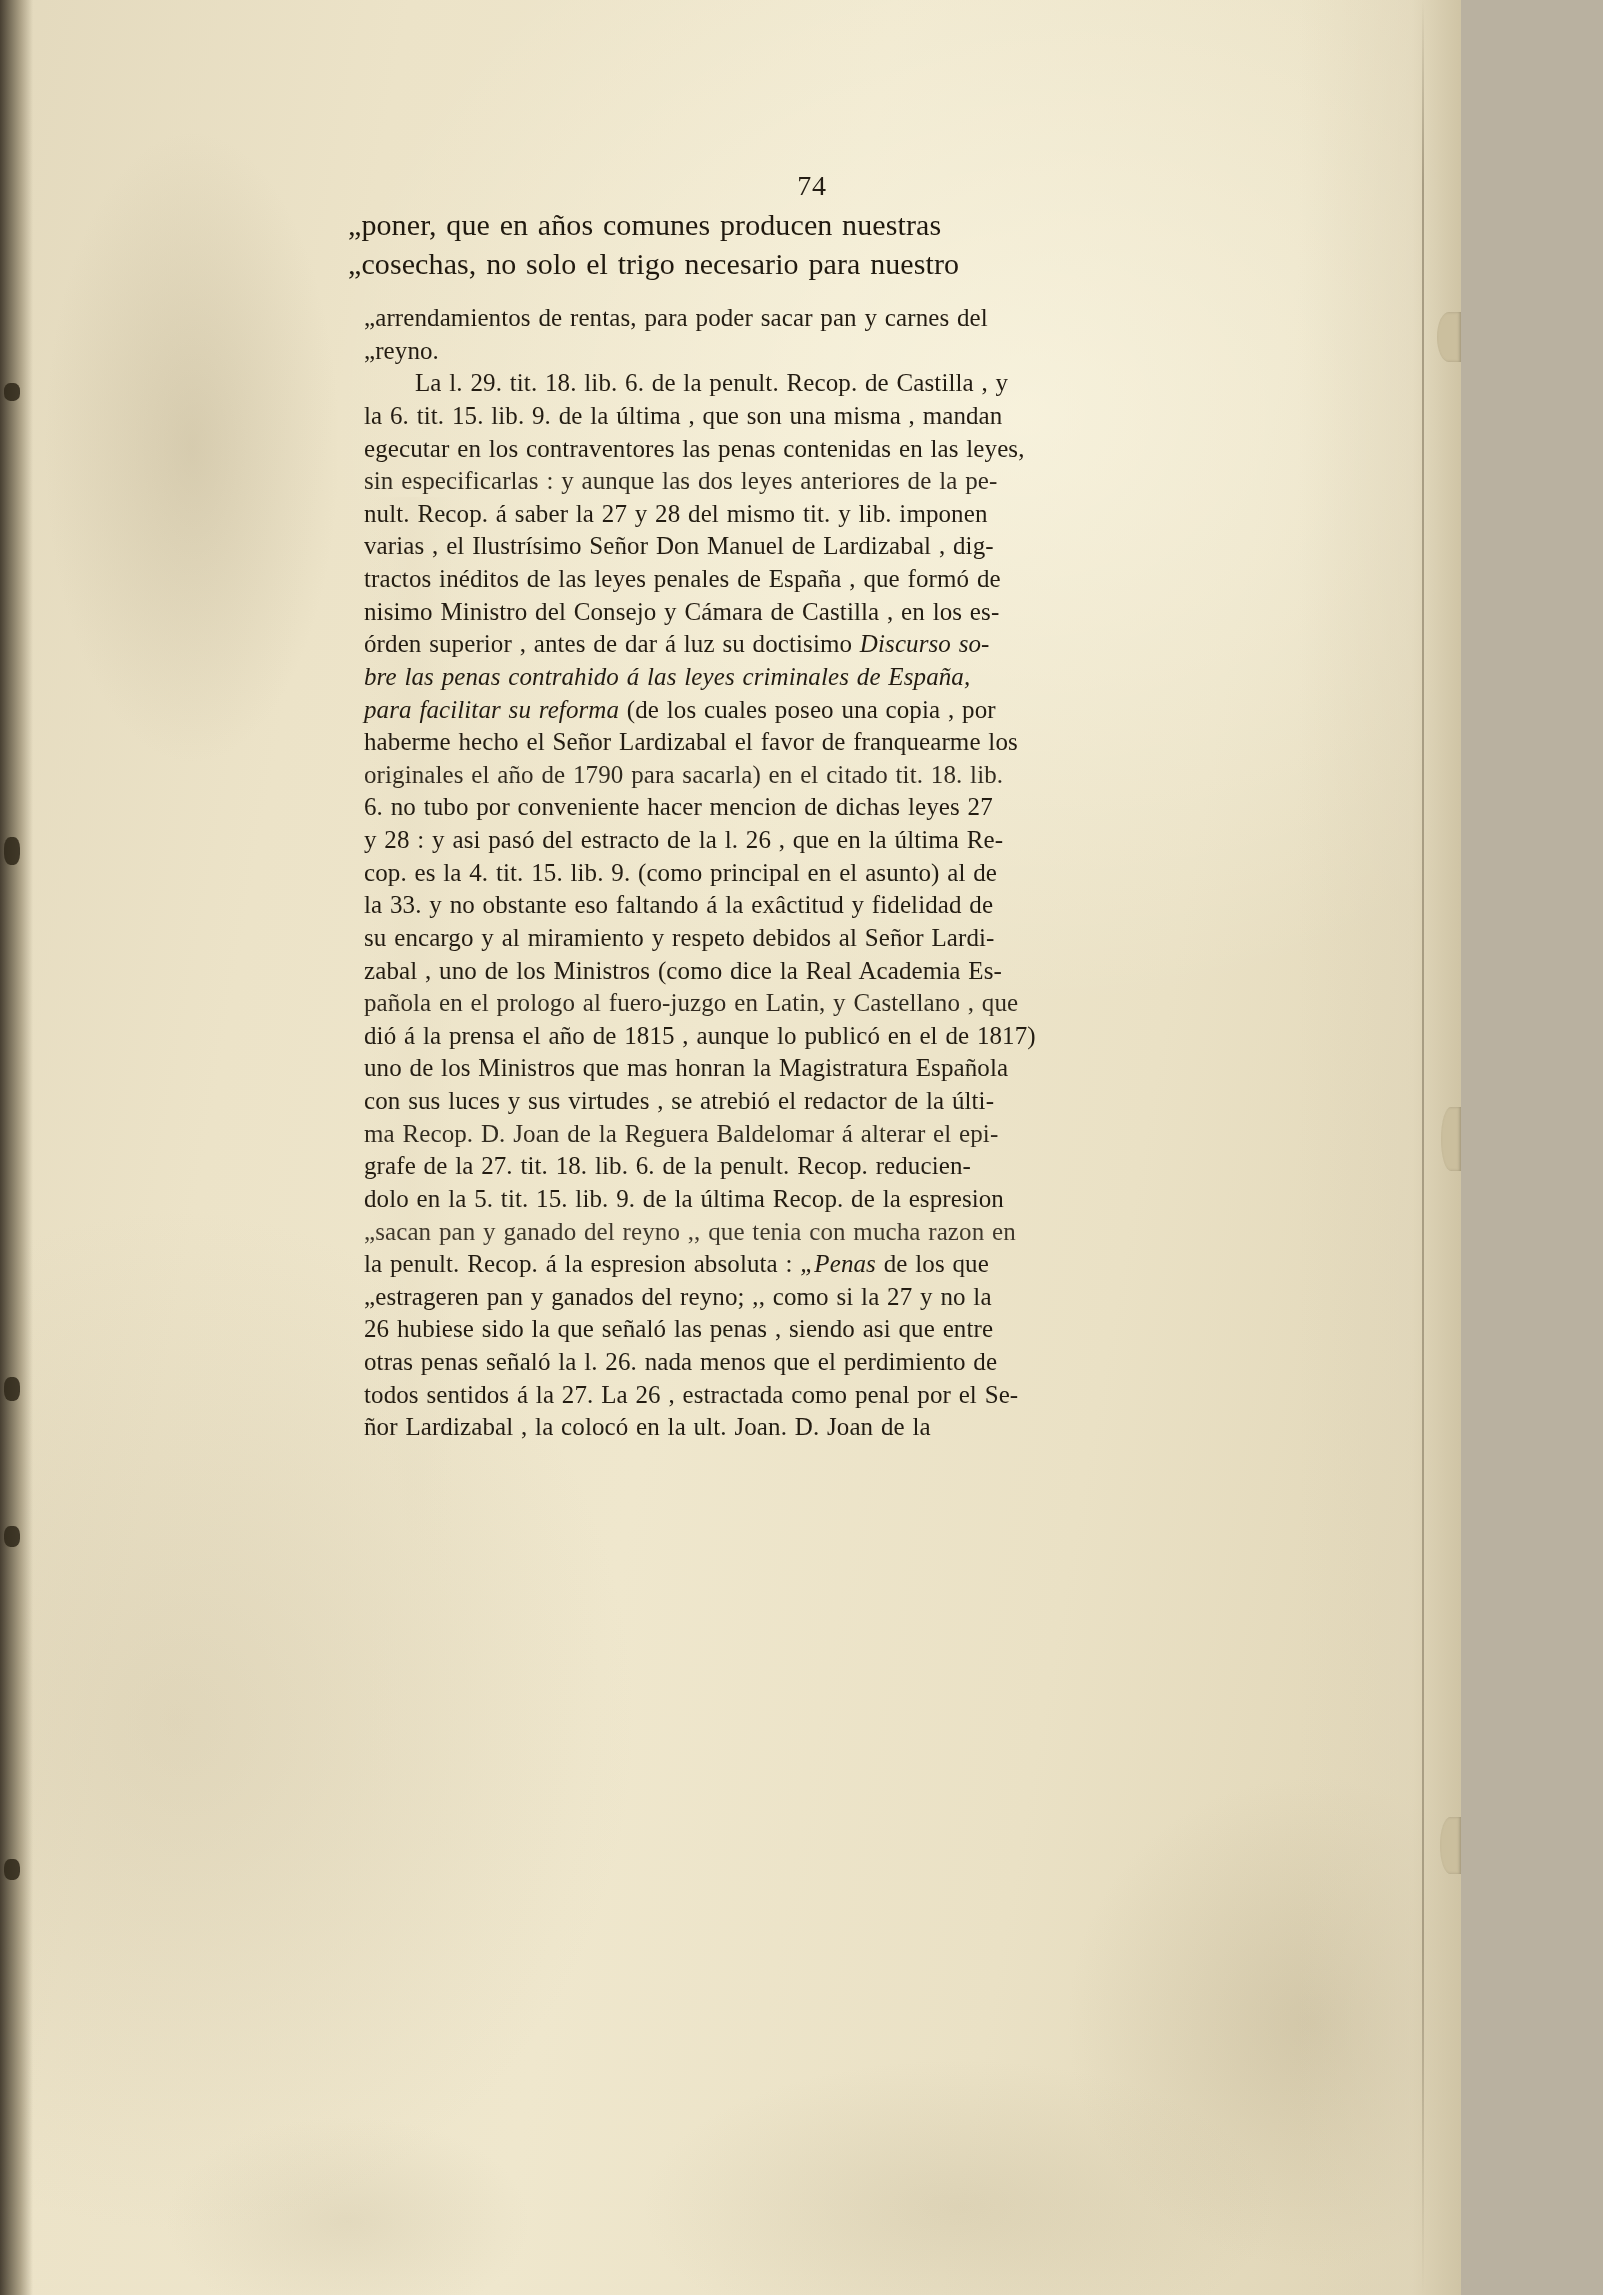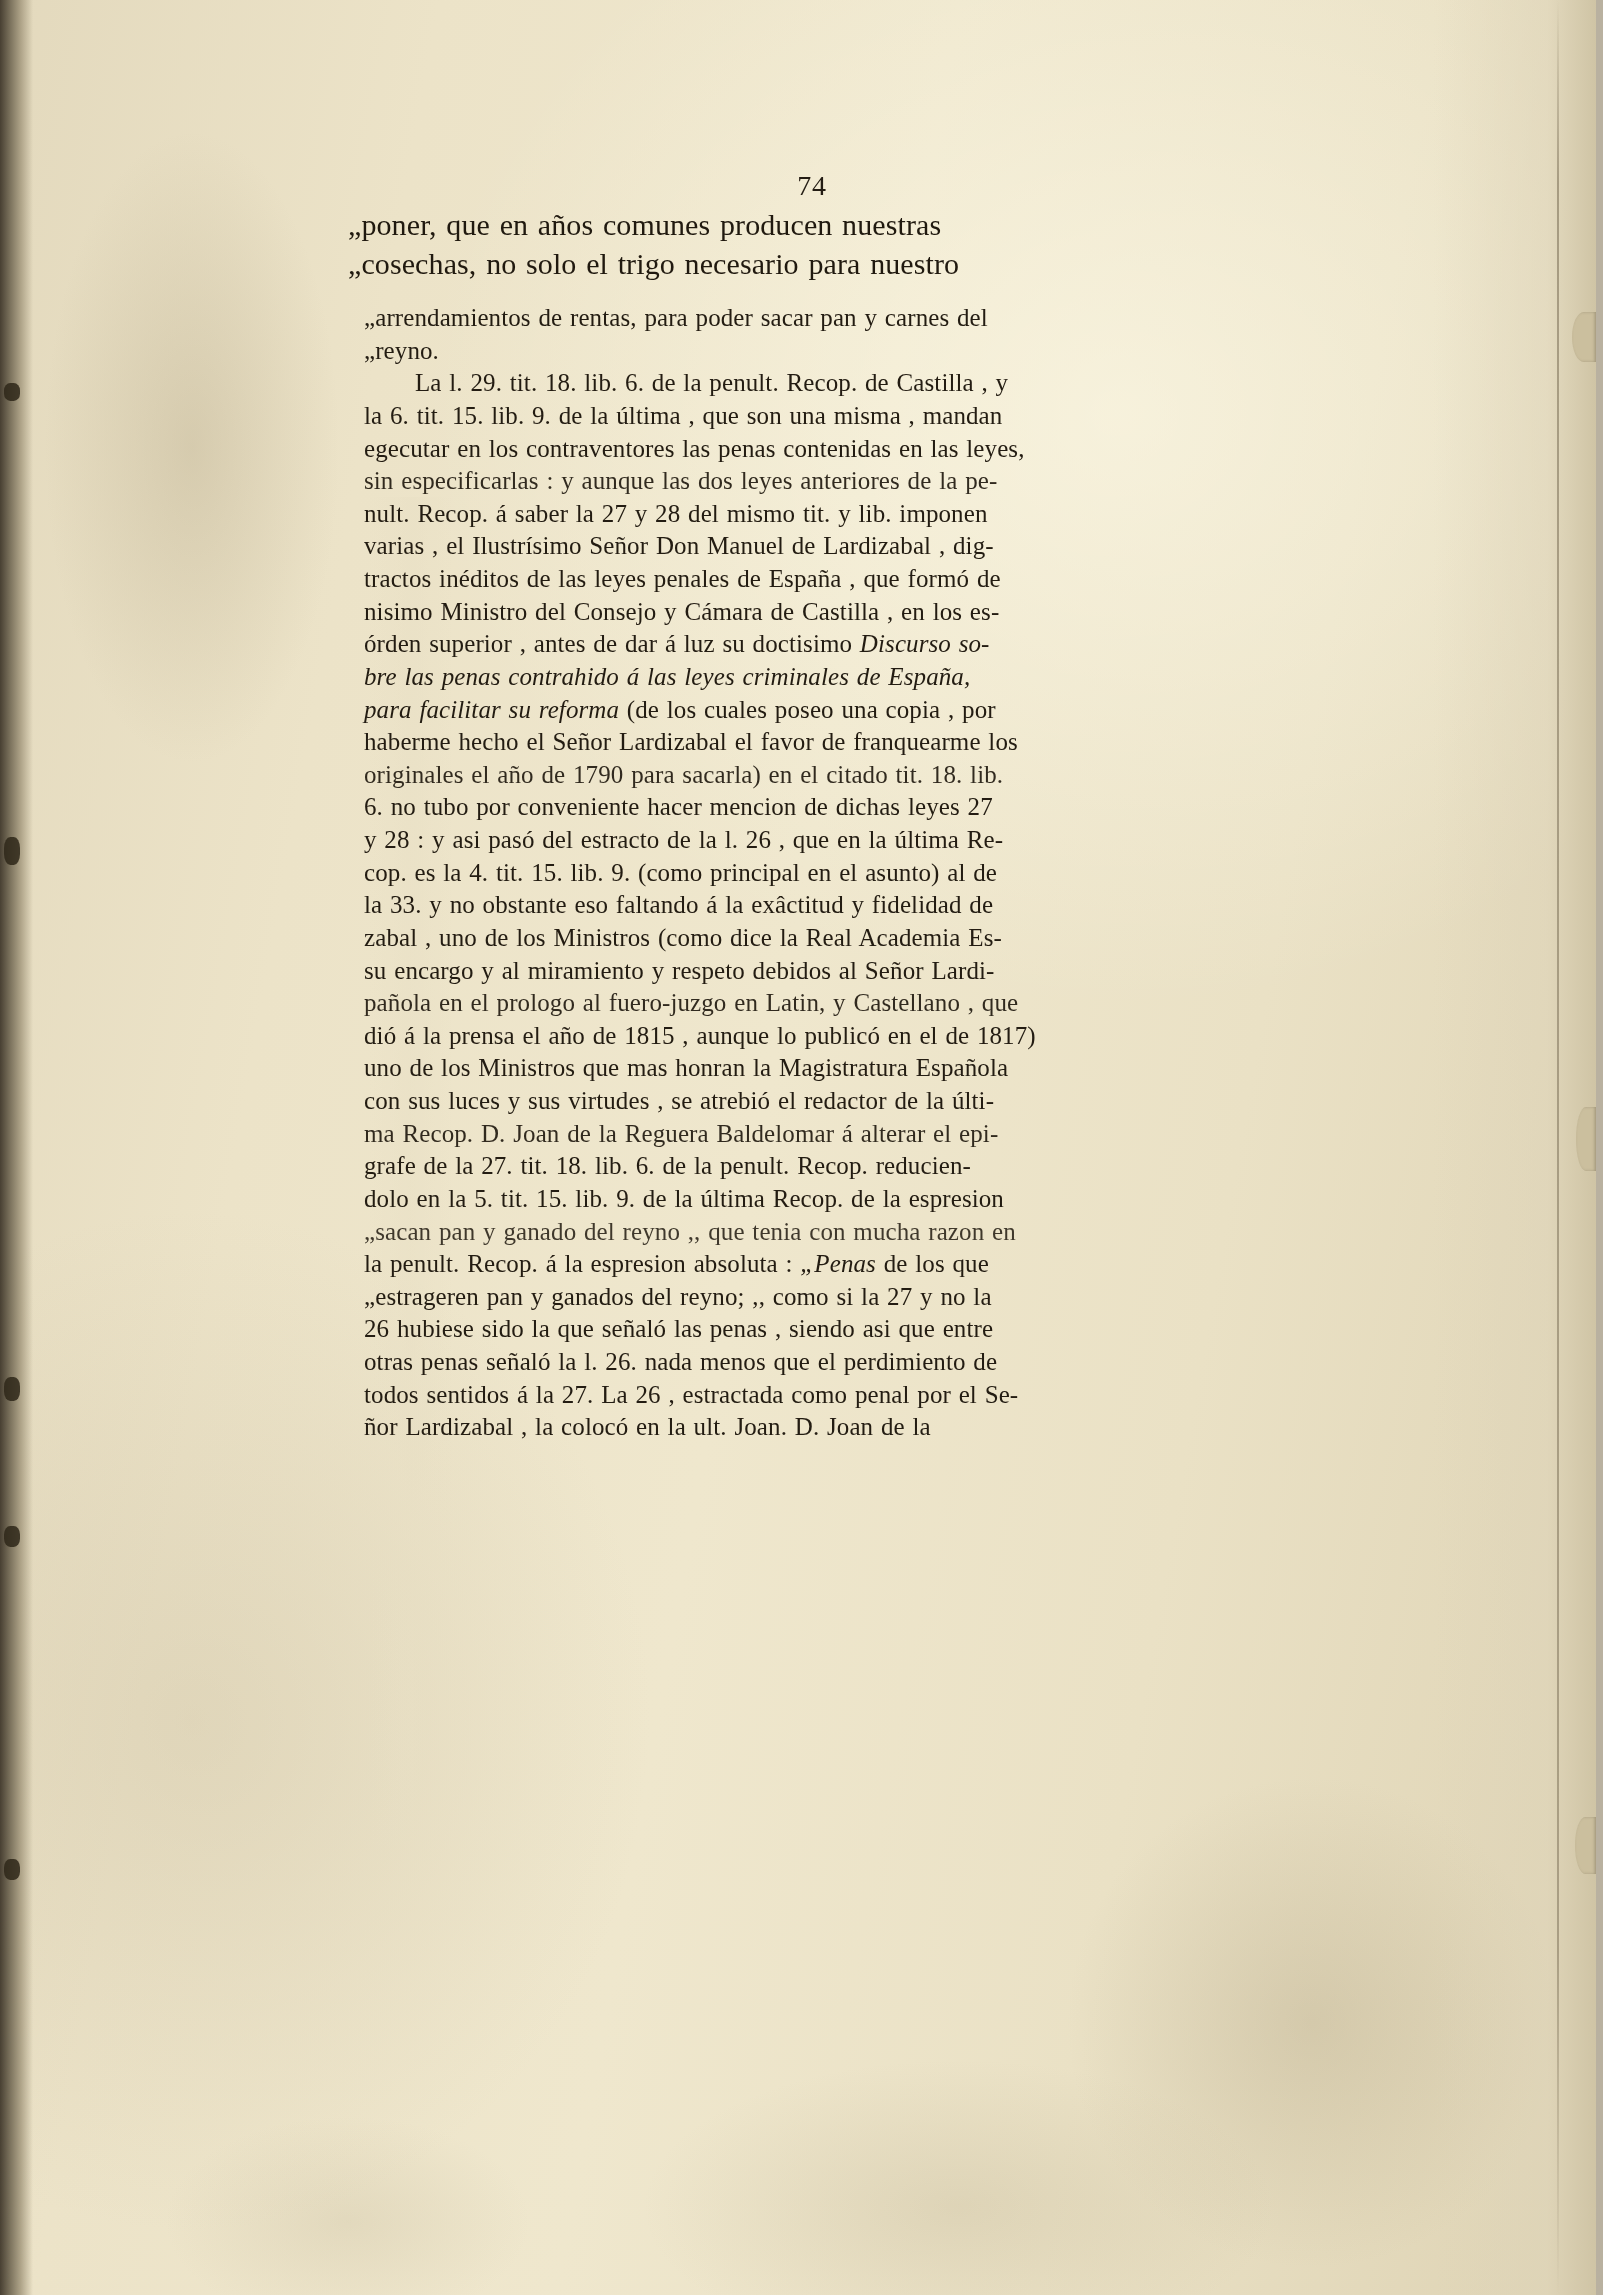--- a/index.html
+++ b/index.html
@@ -5,21 +5,21 @@
   html, body {
     margin: 0;
     padding: 0;
     background: #b9b1a0;
   }
   body {
     font-family: "Liberation Serif", serif;
   }
   .page {
     position: relative;
-    width: 1596px;
+    width: 1461px;
     height: 2295px;
     overflow: hidden;
     background: #e8dfc4;
     background-image:
       radial-gradient(ellipse 993px 851px at 70% 18%, rgba(255,252,235,0.55), rgba(255,252,235,0) 70%),
       radial-gradient(ellipse 639px 710px at 12% 75%, rgba(200,188,158,0.35), rgba(200,188,158,0) 72%),
       linear-gradient(100deg, #e3d9bd 0%, #ece3c8 22%, #efe7cd 48%, #eae1c5 72%, #ded3b4 100%);
   }
   
   .stain {
@@ -166,22 +166,22 @@
       <span class="ln"><span>órden superior  ,  antes de dar á luz su doctisimo </span><span class="it">Discurso so-</span></span>
       <span class="ln it">bre las penas contrahido á las leyes criminales de España,</span>
       <span class="ln"><span class="it">para facilitar su reforma</span><span> (de los cuales poseo una copia , por</span></span>
 
       <span class="ln">haberme hecho el Señor Lardizabal el favor de franquearme los</span>
       <span class="ln fade-a">originales el año de 1790 para sacarla) en el citado tit. 18. lib.</span>
       <span class="ln">6. no tubo por conveniente hacer  mencion  de  dichas  leyes  27</span>
       <span class="ln">y 28 : y asi pasó del estracto de la l. 26 , que en la última Re-</span>
       <span class="ln">cop. es la 4. tit. 15. lib. 9. (como principal en el asunto) al de</span>
       <span class="ln">la 33. y no obstante eso faltando á la exâctitud y fidelidad de</span>
+      <span class="ln">su encargo y al miramiento y respeto debidos al Señor Lardi-</span>
       <span class="ln">zabal , uno de los Ministros (como  dice la Real Academia Es-</span>
-      <span class="ln">su encargo y al miramiento y respeto debidos al Señor Lardi-</span>
       <span class="ln fade-a">pañola en el prologo al fuero-juzgo en Latin, y Castellano , que</span>
       <span class="ln">dió á la prensa el año de 1815 , aunque lo publicó en el de 1817)</span>
       <span class="ln">uno de los Ministros que mas honran  la Magistratura  Española</span>
       <span class="ln">con sus luces y sus virtudes , se  atrebió el redactor de  la  últi-</span>
       <span class="ln fade-a">ma Recop. D. Joan de la Reguera Baldelomar á alterar el epi-</span>
       <span class="ln">grafe de la 27. tit. 18. lib. 6. de la penult. Recop. reducien-</span>
       <span class="ln">dolo en la 5. tit. 15. lib. 9. de la última Recop. de la espresion</span>
 
       <span class="ln fade-b">„sacan pan y ganado del reyno ,, que tenia con mucha razon en</span>
       <span class="ln"><span>la penult. Recop. á la espresion absoluta  :   </span><span class="it">„Penas</span><span> de los que</span></span>

